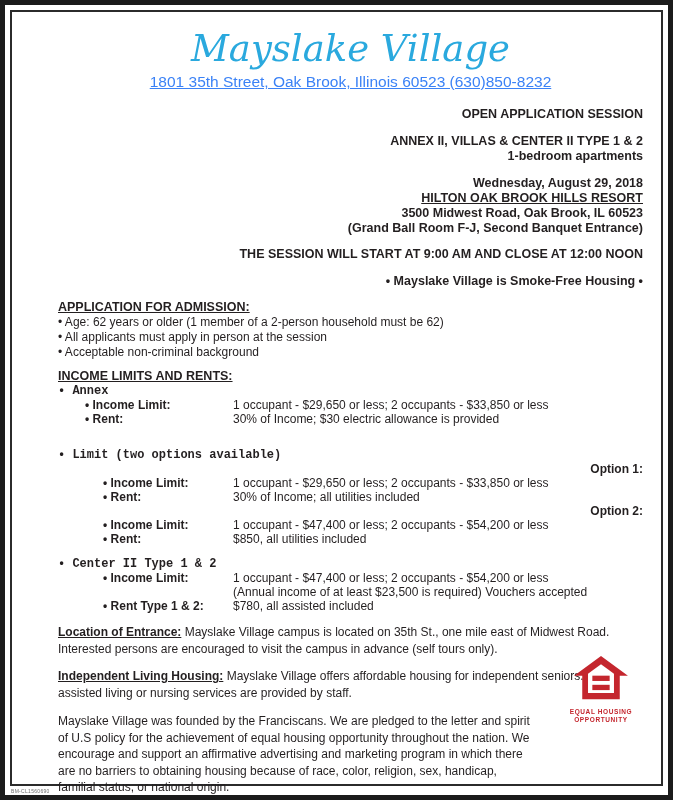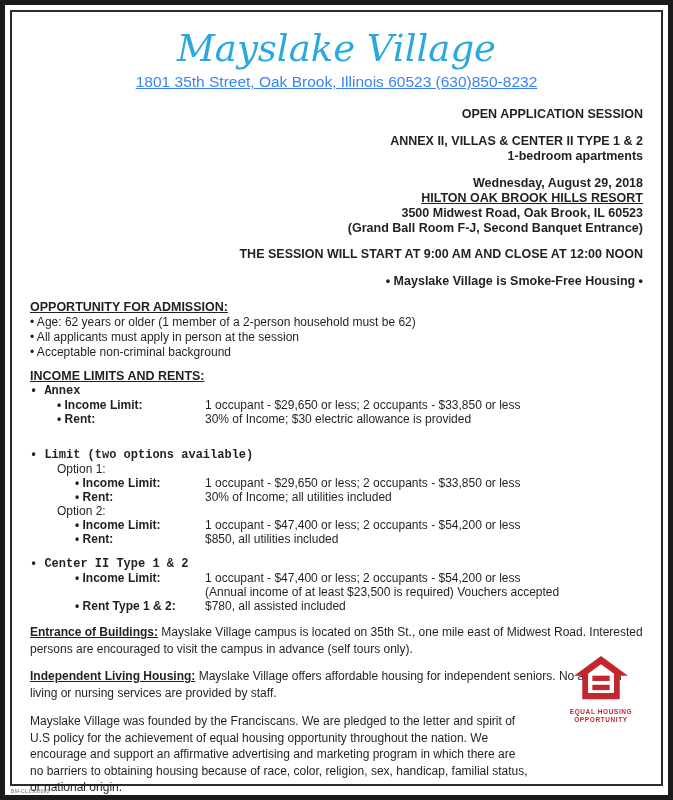--- a/index.html
+++ b/index.html
@@ -9,21 +9,21 @@
   .page{
     position:relative; width:673px; height:800px;
     border:5px solid #1b1b1b; background:#ffffff; overflow:hidden;
   }
   .frame{
     position:absolute; left:5px; top:5px; right:5px; bottom:9px;
     border:2px solid #2b2b2b; background:#ffffff;
   }
   .content{
     position:absolute; inset:0; padding:10px 18px 0 18px;
-    font-size:12px; line-height:15px;
+    font-size:12px; line-height:15px;margin-left:28px;
   }
 
   
   .title{
     font-family:"DejaVu Serif","Liberation Serif",serif;
     font-style:italic; font-weight:500;
     font-size:37px; line-height:42px; text-align:center;
     color:#2aa9de; margin-top:6px;
   }
   .address{ text-align:center; font-size:15.5px; line-height:19px; margin-top:2px; }
@@ -41,21 +41,21 @@
 
   
   .sec-heading{
     font-weight:bold; text-decoration:underline; font-size:12.5px; line-height:16px;
   }
   .req{ margin-top:10px; }
   .req .item{ line-height:15px; }
 
   .income{ margin-top:8px; }
   .group-title{ font-weight:bold; line-height:14px;font-family:Liberation Mono, monospace; }
-  .opt{ font-weight:normal; line-height:14px; padding-left:27px; }
+  .opt{ font-weight:bold; line-height:14px; padding-left:27px;text-align:right; }
   .irow{ display:flex; line-height:14px; }
   .lbl{ font-weight:bold; width:175px; flex:none; }
   .ind2{ padding-left:27px; }
   .ind3{ padding-left:45px; }
   .val{ flex:1; }
   .gap9{ height:11px; }
 
   .para{ margin-top:11px; line-height:16.5px; }
   .plabel{ font-weight:bold; text-decoration:underline; }
   .eho-para{ padding-right:112px; margin-top:12px; }
@@ -99,21 +99,21 @@
         <div class="c u">HILTON OAK BROOK HILLS RESORT</div>
         <div class="c">3500 Midwest Road, Oak Brook, IL 60523</div>
         <div class="c">(Grand Ball Room F-J, Second Banquet Entrance)</div>
       </div>
 
       <div class="c session-time">THE SESSION WILL START AT 9:00 AM AND CLOSE AT 12:00 NOON</div>
 
       <div class="c smoke">• Mayslake Village is Smoke-Free Housing •</div>
 
       <div class="req">
-        <div class="sec-heading">OPPORTUNITY FOR ADMISSION:</div>
+        <div class="sec-heading">APPLICATION FOR ADMISSION:</div>
         <div class="item">• Age: 62 years or older (1 member of a 2-person household must be 62)</div>
         <div class="item">• All applicants must apply in person at the session</div>
         <div class="item">• Acceptable non-criminal background</div>
       </div>
 
       <div class="income">
         <div class="sec-heading">INCOME LIMITS AND RENTS:</div>
 
         <div class="group-title">• Annex</div>
         <div class="irow">
@@ -160,21 +160,21 @@
             <div>(Annual income of at least $23,500 is required) Vouchers accepted</div>
           </div>
         </div>
         <div class="irow">
           <div class="lbl ind3">• Rent Type 1 &amp; 2:</div>
           <div class="val">$780, all assisted included</div>
         </div>
       </div>
 
       <div class="para">
-        <span class="plabel">Entrance of Buildings:</span><span> Mayslake Village campus is located on 35th St., one mile east of Midwest Road. Interested persons are encouraged to visit the campus in advance (self tours only).</span>
+        <span class="plabel">Location of Entrance:</span><span> Mayslake Village campus is located on 35th St., one mile east of Midwest Road. Interested persons are encouraged to visit the campus in advance (self tours only).</span>
       </div>
 
       <div class="para">
         <span class="plabel">Independent Living Housing:</span><span> Mayslake Village offers affordable housing for independent seniors. No assisted living or nursing services are provided by staff.</span>
       </div>
 
       <div class="para eho-para">Mayslake Village was founded by the Franciscans. We are pledged to the letter and spirit of U.S policy for the achievement of equal housing opportunity throughout the nation. We encourage and support an affirmative advertising and marketing program in which there are no barriers to obtaining housing because of race, color, religion, sex, handicap, familial status, or national origin.</div>
 
     </div>
   </div>

